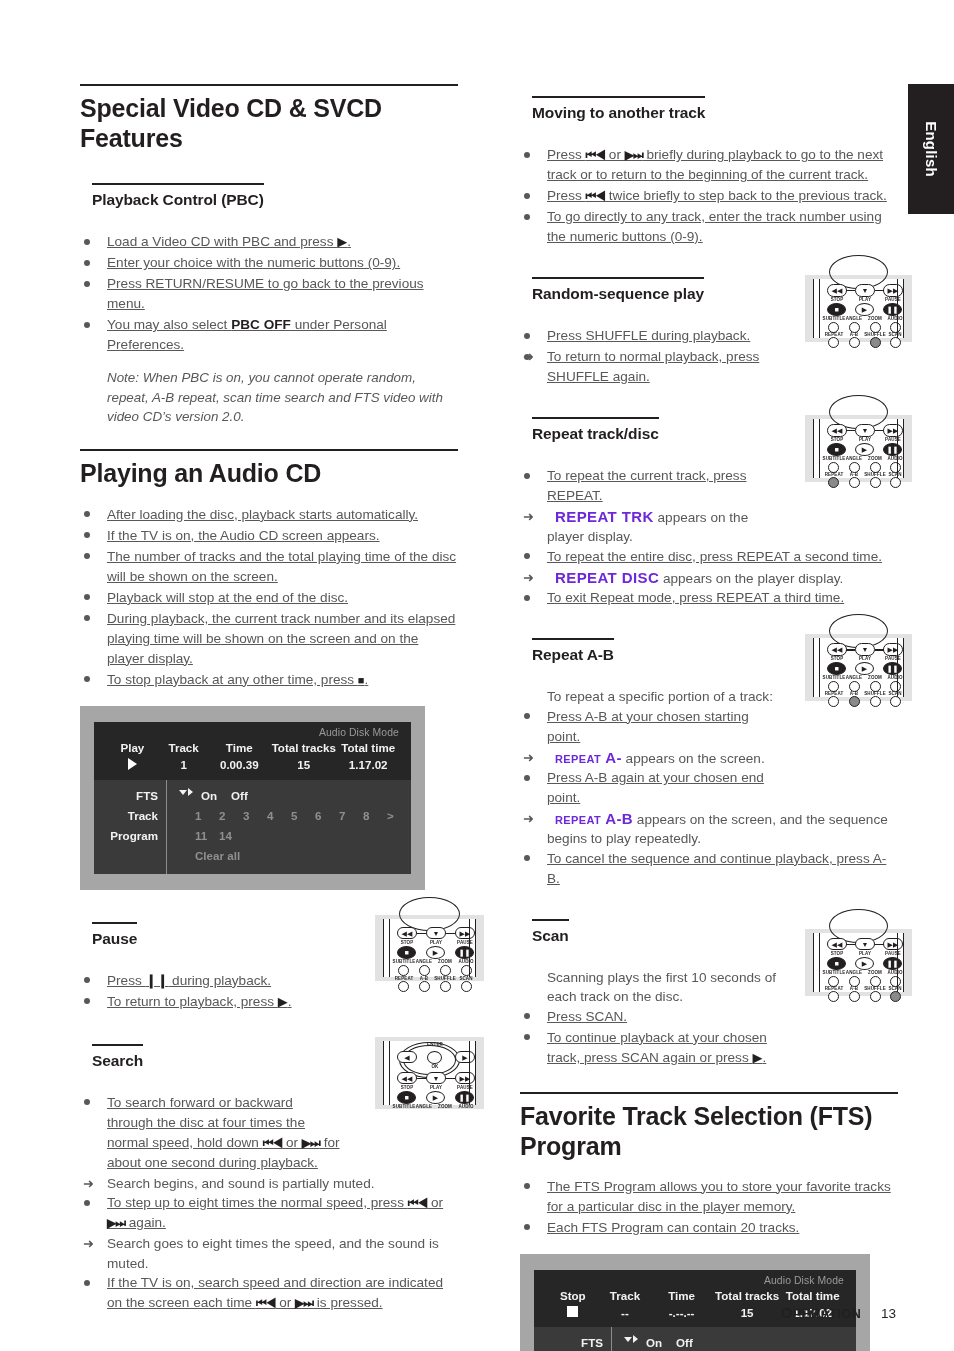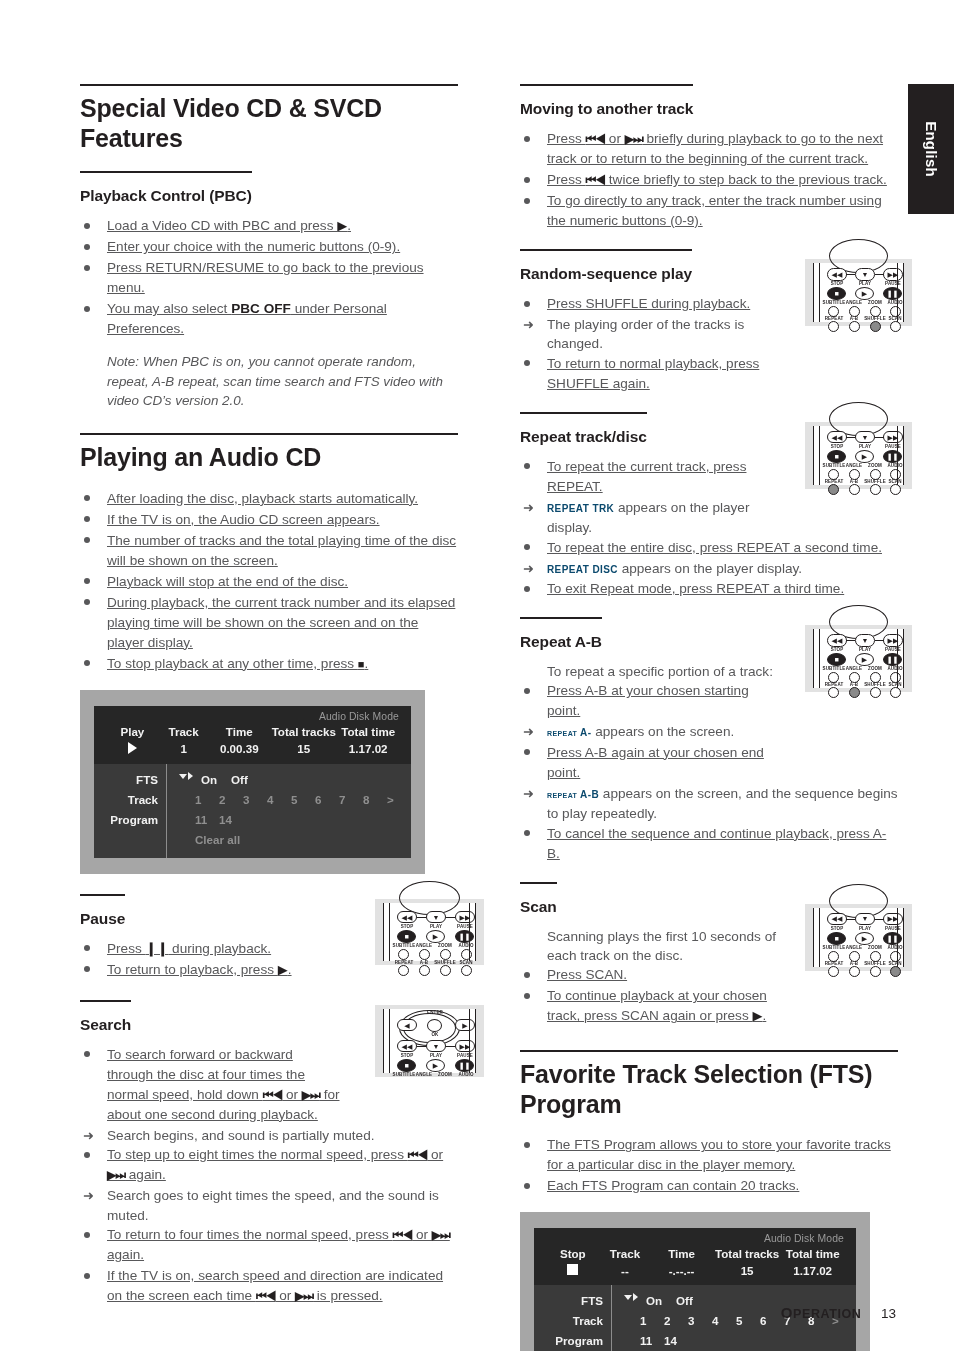--- a/index.html
+++ b/index.html
@@ -17,21 +17,21 @@
   .col-right{left:520px;top:84px;}
 
   
   h1{
     font-size:25px;line-height:30px;font-weight:bold;color:#231f20;
     margin:0;padding-top:7px;letter-spacing:-0.2px;
     border-top:2.2px solid #231f20;
   }
   h2{
     font-size:15.5px;line-height:19px;font-weight:bold;color:#231f20;
-    margin:0;padding-top:13px;letter-spacing:-0.1px;
+    margin:12px;padding-top:5px;letter-spacing:-0.1px;
   }
   h2.rule{border-top:2px solid #231f20;display:inline-block;}
   .h2wrap{margin-top:20px;margin-bottom:10px;}
 
   
   ul.b{list-style:none;margin:0;padding:0;}
   ul.b>li{
     position:relative;padding-left:27px;margin-bottom:1px;
     font-size:13.6px;line-height:20px;color:#58585a;text-decoration:underline;
   }
@@ -40,21 +40,21 @@
     border-radius:50%;background:#58585a;
   }
   .arrowline{position:relative;padding-left:27px;font-size:13.6px;line-height:19.4px;}
   .arrowline .ar{position:absolute;left:3px;top:0;font-size:13px;}
   .plain{font-size:13.6px;line-height:19.4px;color:#58585a;padding-left:27px;}
   b.bk{color:#231f20;font-weight:bold;}
   .note{
     font-style:italic;font-size:13.4px;line-height:19.6px;color:#58585a;
     padding-left:27px;margin-top:13px;
   }
-  .sc{font-variant:small-caps;font-weight:bold;color:#0c4a6e;font-size:10px;letter-spacing:0.4px;}
+  .sc{font-variant:small-caps;font-weight:bold;color:#6d28d9;font-size:15px;letter-spacing:0.4px;margin-left:8px;}
 
   
   .g{color:#231f20;font-size:12px;letter-spacing:-1px;}
   .g2{color:#231f20;font-size:13px;}
 
   
   .osd-outer{background:#a6a6a6;padding:16px 14px;box-sizing:border-box;}
   .osd{background:#3a3a3a;}
   .osd-top{background:#262626;padding:5px 12px 7px 12px;}
   .osd-title{
@@ -355,21 +355,20 @@
 
       <ul class="b">
         <li style="padding-right:116px;"><span class="bul"></span><span>To search forward or backward through the disc at four times the normal speed, hold down </span><b class="g">⏮◀</b><span> or </span><b class="g">▶⏭</b><span> for about one second during playback.</span></li>
       </ul>
       <div class="arrowline"><span class="ar">➜</span><span>Search begins, and sound is partially muted.</span></div>
       <ul class="b">
         <li><span class="bul"></span><span>To step up to eight times the normal speed, press </span><b class="g">⏮◀</b><span> or </span><b class="g">▶⏭</b><span> again.</span></li>
       </ul>
       <div class="arrowline"><span class="ar">➜</span><span>Search goes to eight times the speed, and the sound is muted.</span></div>
       <ul class="b">
-        <li><span class="bul"></span><span>To return to four times the normal speed, press </span><b class="g">⏮◀</b><span> or </span><b class="g">▶⏭</b><span> again.</span></li>
         <li><span class="bul"></span><span>If the TV is on, search speed and direction are indicated on the screen each time </span><b class="g">⏮◀</b><span> or </span><b class="g">▶⏭</b><span> is pressed.</span></li>
 
       </ul>
     </div>
   </div>
 
   <div class="col col-right">
 
     <div class="h2wrap" style="margin:0 0 11px 0;">
       <h2 class="rule">Moving to another track</h2>
@@ -426,21 +425,21 @@
           <div class="btn-c" style="left:3px;top:58px;"></div>
           <div class="btn-c" style="left:24px;top:58px;"></div>
           <div class="btn-c fill" style="left:45px;top:58px;"></div>
           <div class="btn-c" style="left:65px;top:58px;"></div>
         </div>
           </div>
       </div>
       <ul class="b" style="padding-right:116px;margin-top:11px;">
         <li><span class="bul"></span><span>Press SHUFFLE during playback.</span></li>
       </ul>
-      <div class="arrowline" style="padding-right:116px;"><span class="ar">➜</span><span>The playing order of the tracks is changed.</span></div>
+      <div class="arrowline" style="padding-right:116px;"><span class="ar">➜</span></div>
       <ul class="b" style="padding-right:116px;">
         <li><span class="bul"></span><span>To return to normal playback, press SHUFFLE again.</span></li>
       </ul>
     </div>
 
     <div style="position:relative;margin-top:18px;">
       <div class="h2wrap" style="margin:0 0 11px 0;">
         <h2 class="rule">Repeat track/disc</h2>
       </div>
       <div class="remote" style="position:absolute;right:-14px;top:10px;width:107px;height:67px;">

